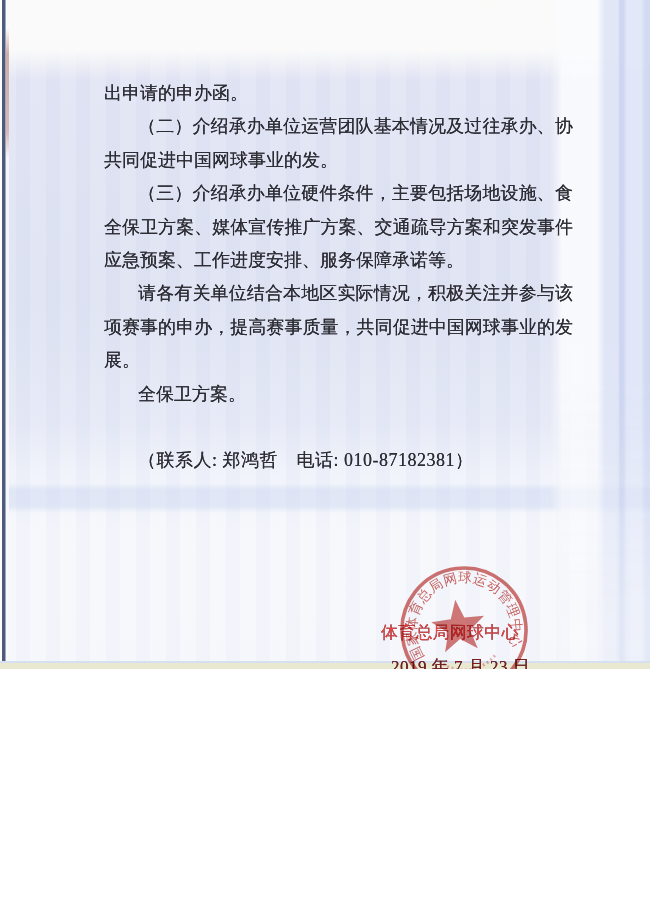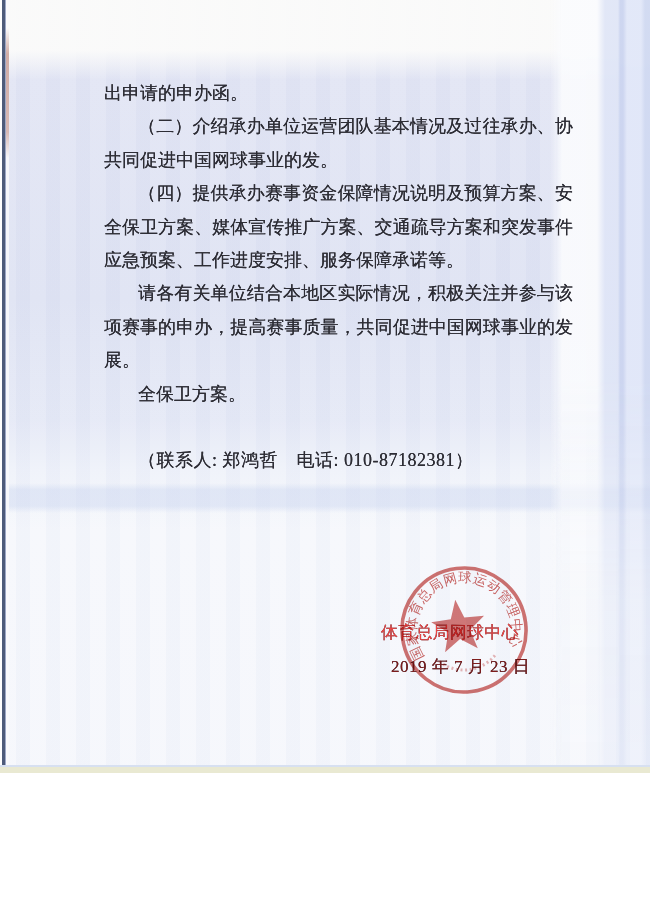--- a/index.html
+++ b/index.html
@@ -1,17 +1,17 @@
 <!DOCTYPE html>
 <html><head>
 <meta charset="utf-8">
 <style>
   html,body{margin:0;padding:0;background:#ffffff;}
   .page{
-    position:relative;width:650px;height:773px;overflow:hidden;
+    position:relative;width:650px;height:669px;overflow:hidden;
     font-family:"Liberation Serif","DejaVu Serif",serif;
   }
   
   .bg-base{
     position:absolute;inset:0;
     background:
       
       linear-gradient(180deg, rgba(251,251,250,.95) 0px, rgba(251,251,250,.95) 50px, rgba(251,251,250,0) 80px),
       
       linear-gradient(180deg, rgba(0,0,0,0) 0 483px, rgba(197,209,238,.40) 490px 506px, rgba(0,0,0,0) 513px),
@@ -79,21 +79,21 @@
   <div class="bg-base"></div>
   <div class="bg-right"></div>
   <div class="edge-left"></div>
   <div class="edge-left-warm"></div>
   <div class="edge-bottom"></div>
 
   <div class="doc">
     <div class="line">出申请的申办函。</div>
     <div class="line indent fill">（二）介绍承办单位运营团队基本情况及过往承办、协</div>
     <div class="line">共同促进中国网球事业的发。</div>
-    <div class="line indent fill">（四）提供承办赛事资金保障情况说明及预算方案、安</div>
+    <div class="line indent fill">（三）介绍承办单位硬件条件，主要包括场地设施、食</div>
     <div class="line fill">全保卫方案、媒体宣传推广方案、交通疏导方案和突发事件</div>
     <div class="line">应急预案、工作进度安排、服务保障承诺等。</div>
     <div class="line indent fill">请各有关单位结合本地区实际情况，积极关注并参与该</div>
     <div class="line fill">项赛事的申办，提高赛事质量，共同促进中国网球事业的发</div>
     <div class="line">展。</div>
     <div class="line indent">全保卫方案。</div>
     <div class="line indent contact">（联系人: 郑鸿哲　电话: 010-87182381）</div>
   </div>
 
   <div class="signer">体育总局网球中心</div>

